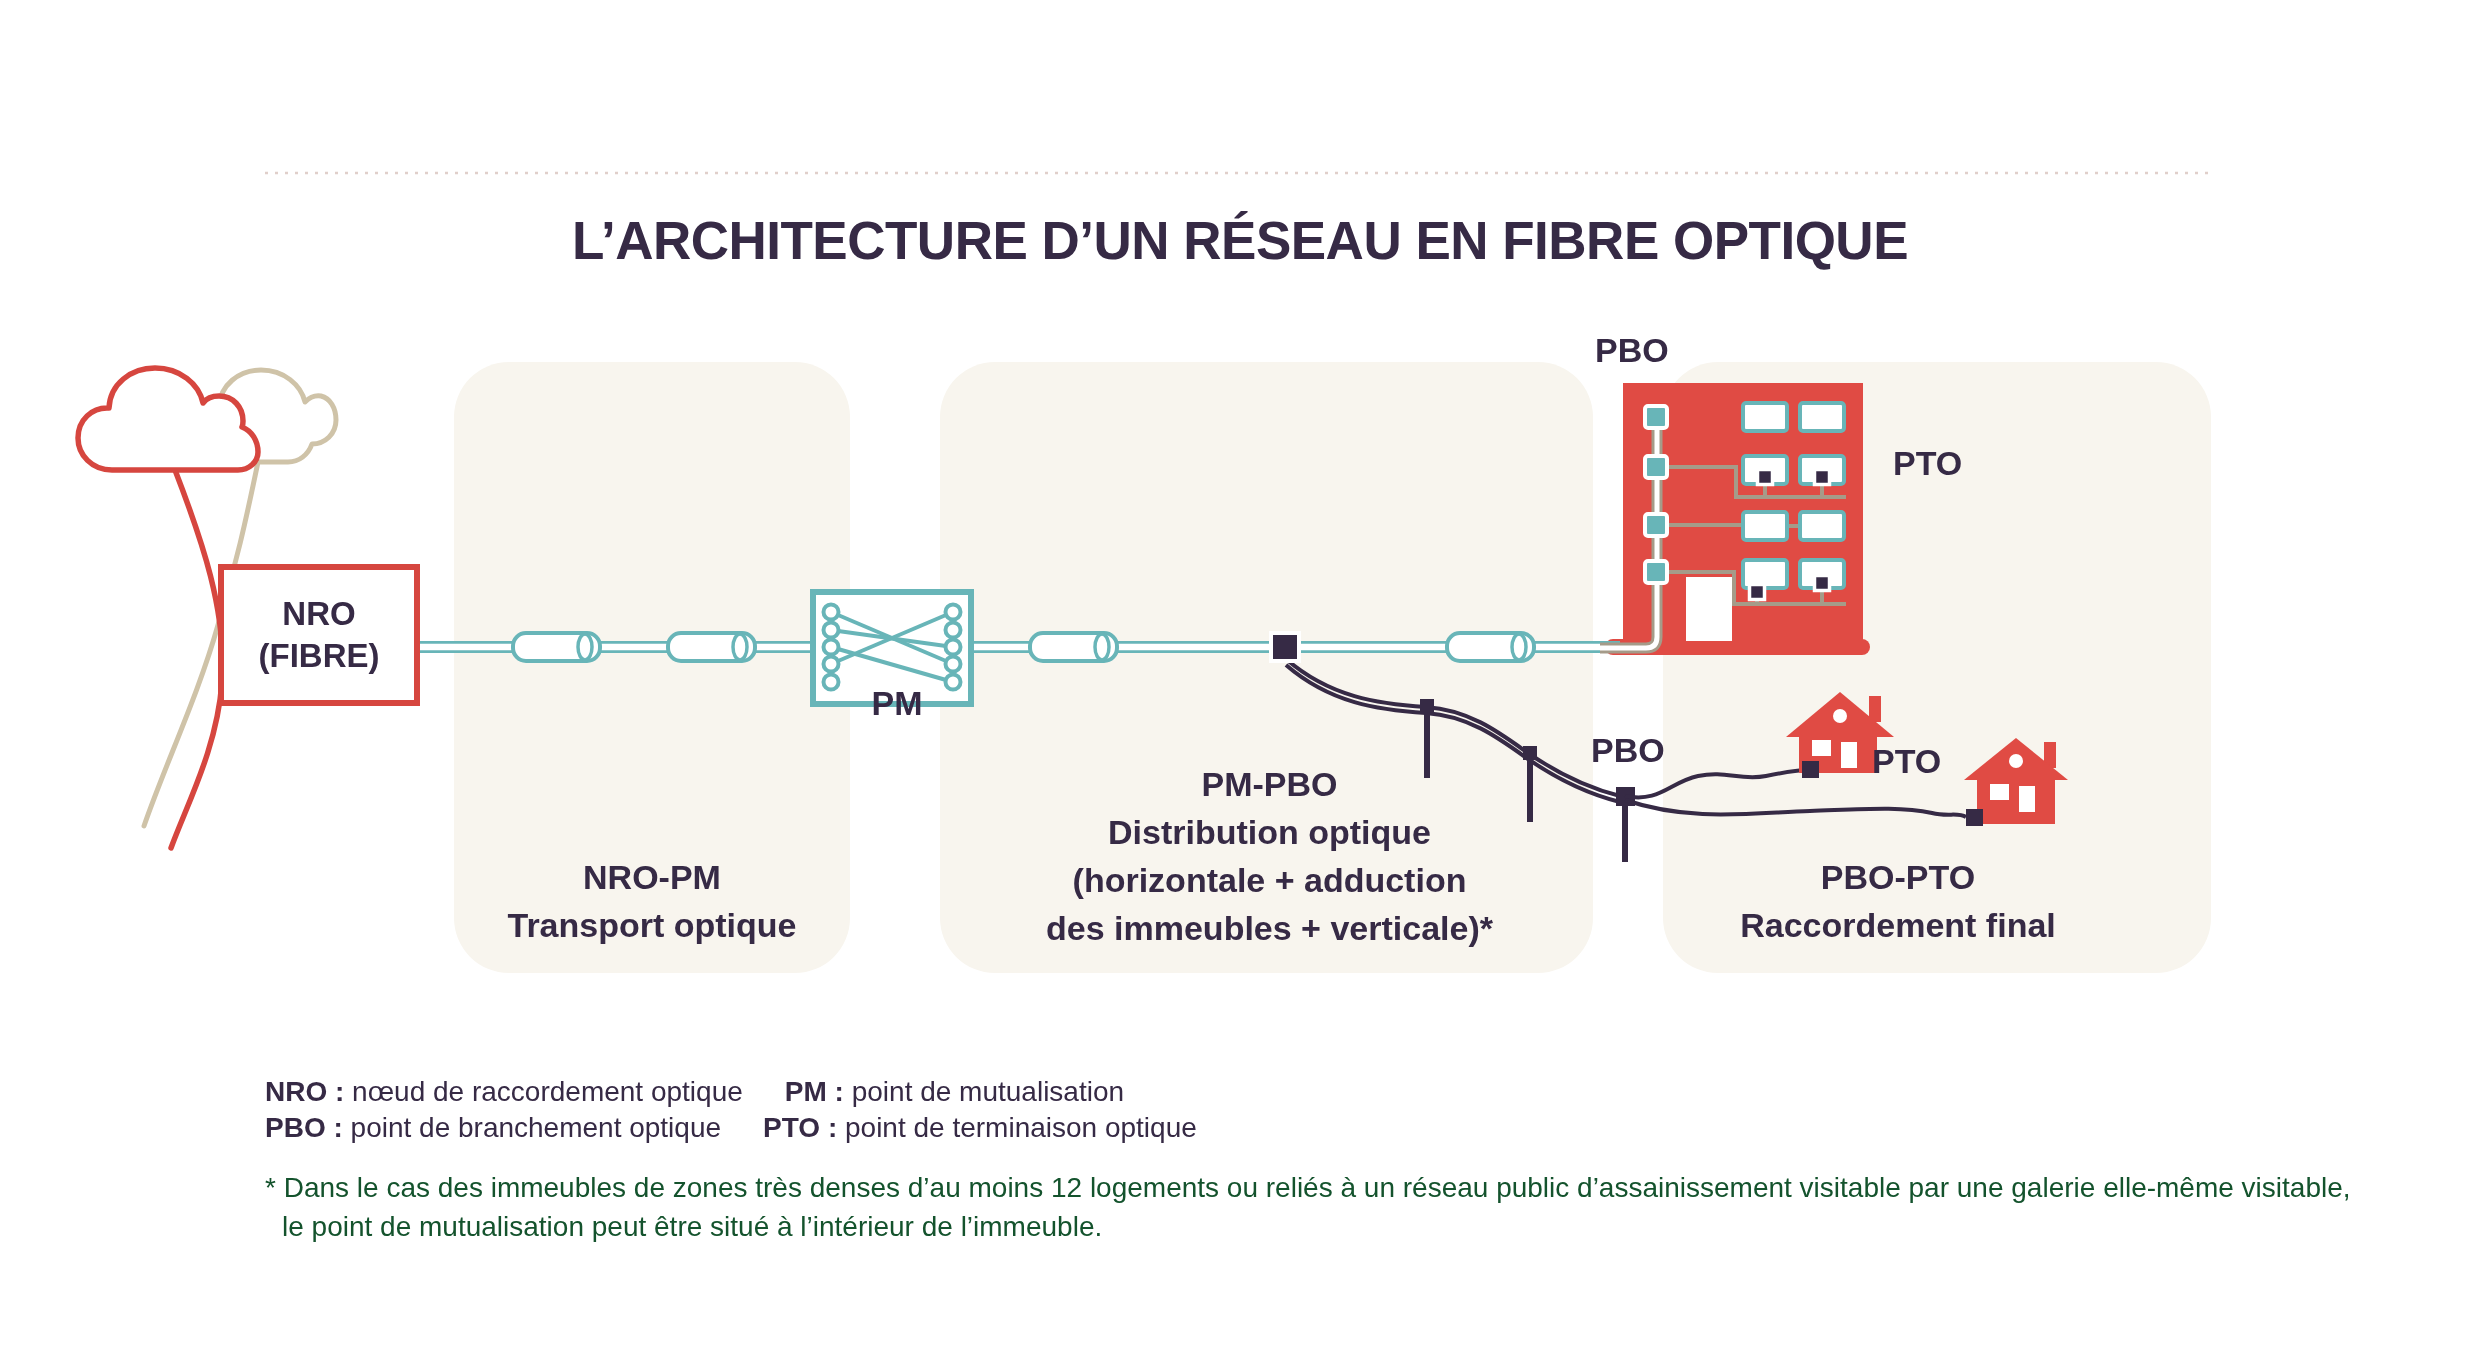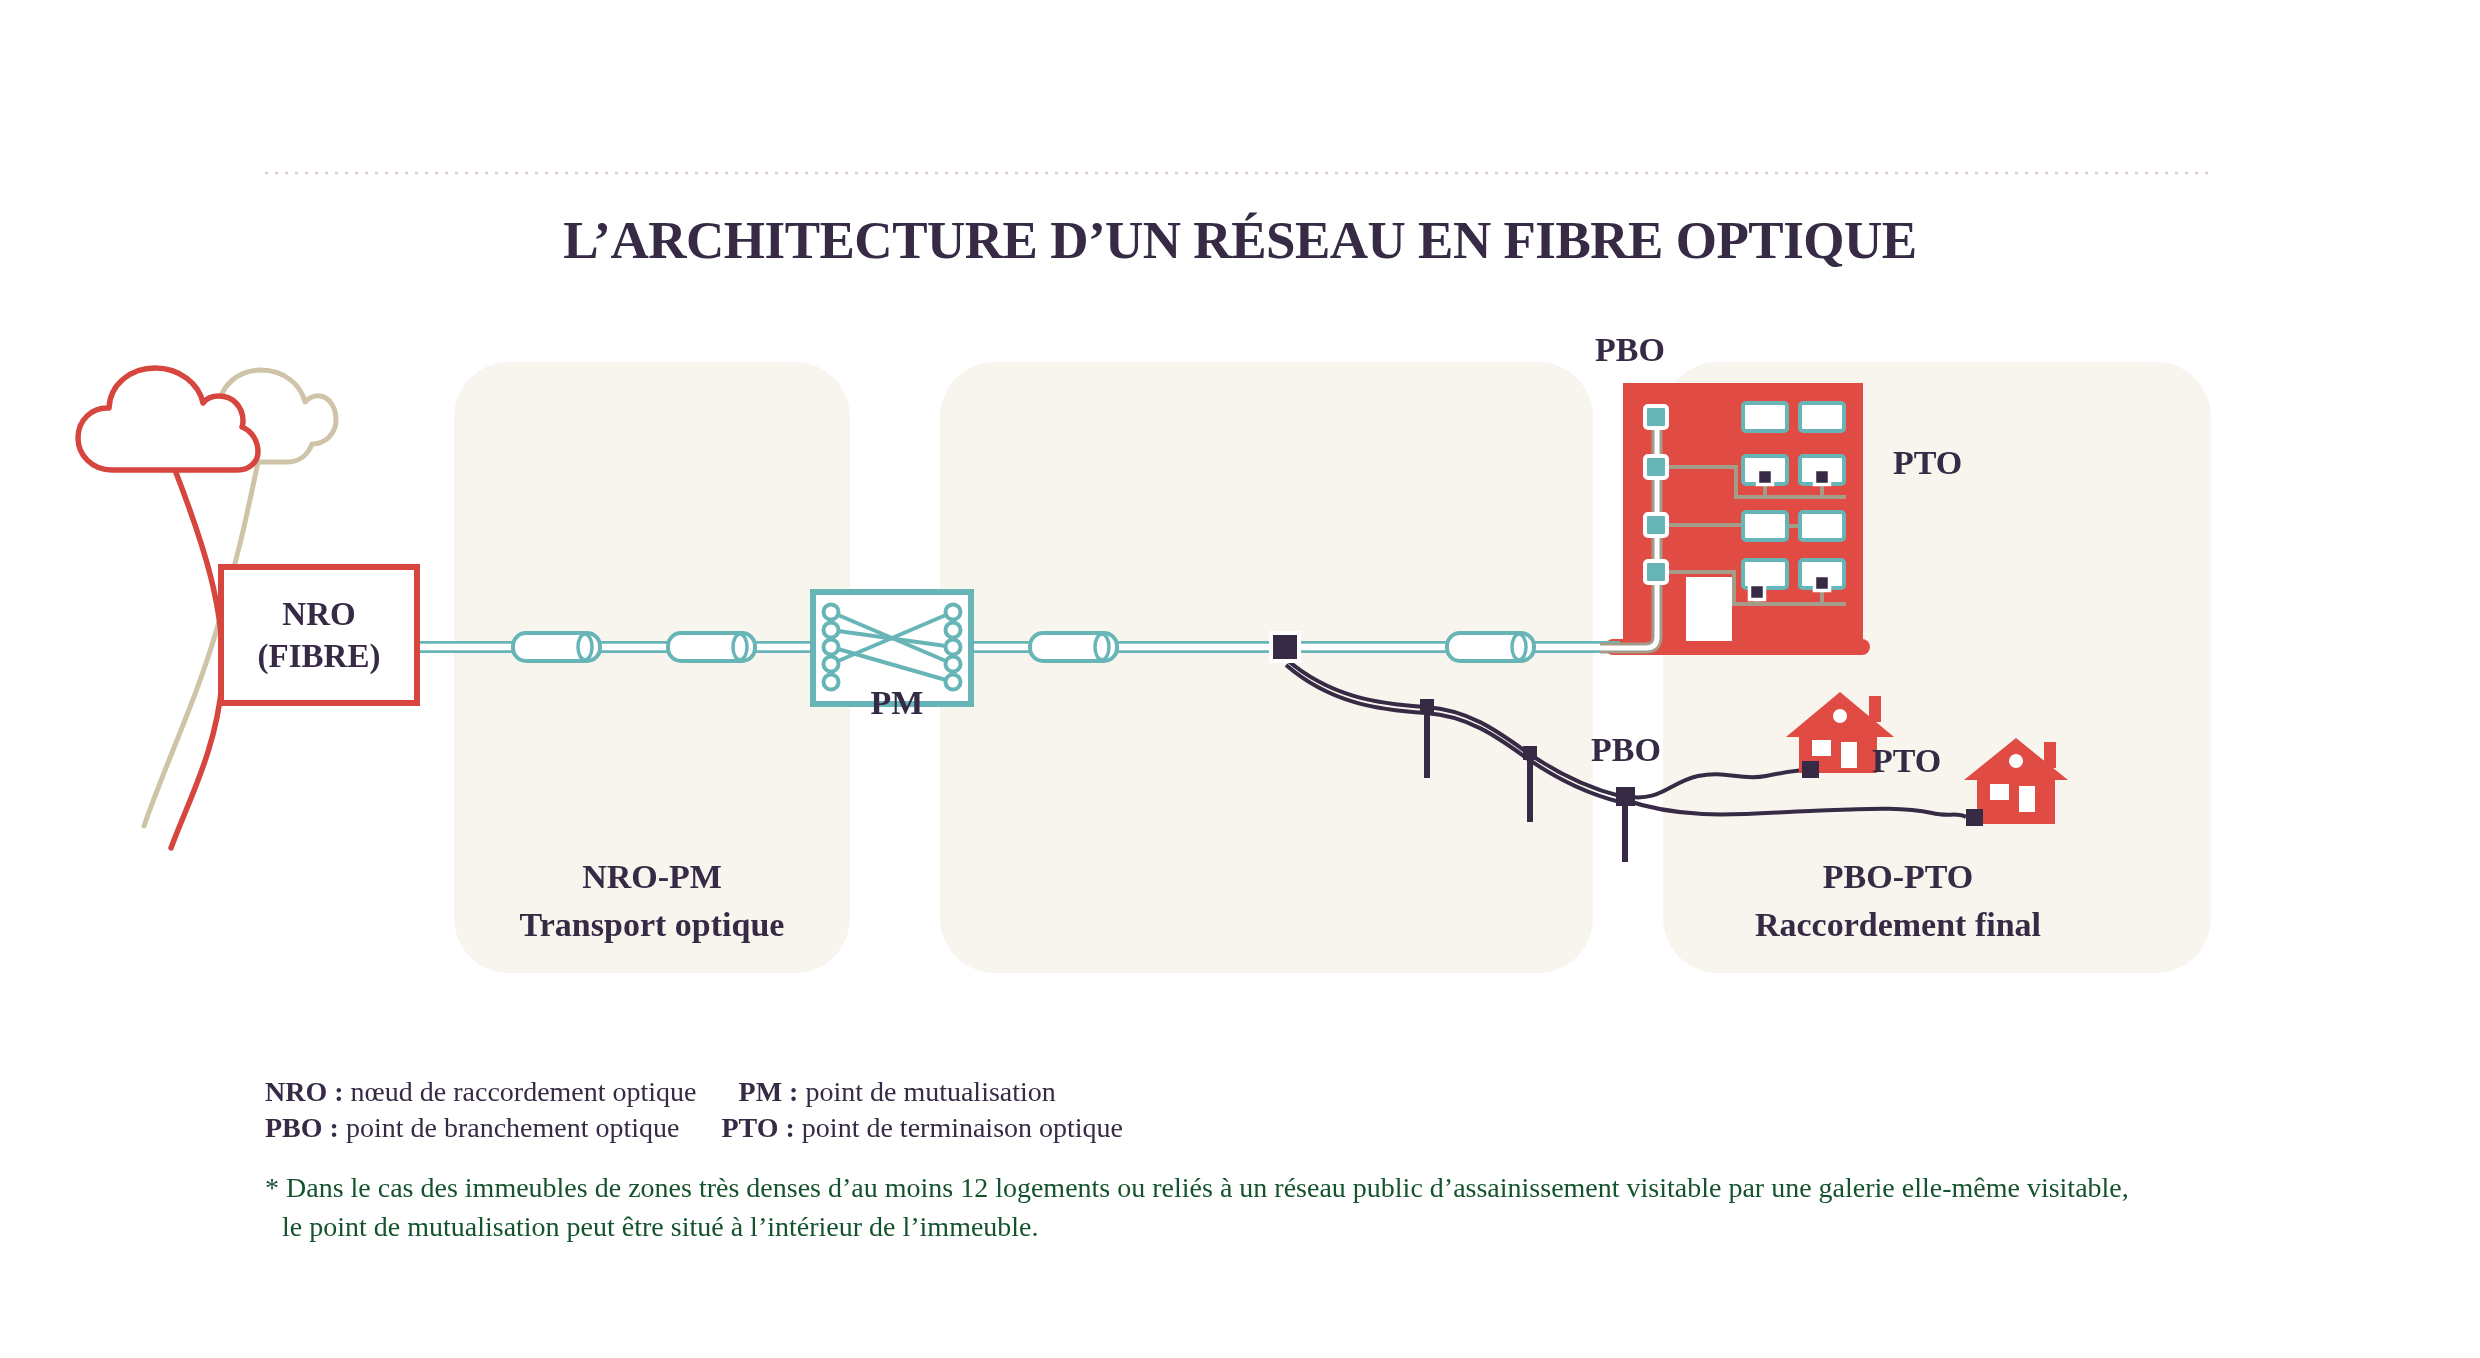--- a/index.html
+++ b/index.html
@@ -1,17 +1,17 @@
 <!DOCTYPE html>
 <html><head>
 <meta charset="utf-8">
 <style>
   html,body{margin:0;padding:0;background:#ffffff;}
   .canvas{position:relative;width:2480px;height:1358px;background:#ffffff;overflow:hidden;
-          font-family:Liberation Serif, serif;color:#362a45;}
+          font-family:Liberation Sans, sans-serif;color:#362a45;}
   .art{position:absolute;left:0;top:0;width:2480px;height:1358px;}
   .title{position:absolute;left:0;top:210px;width:2480px;margin:0;text-align:center;
          font-size:53px;font-weight:bold;letter-spacing:-0.5px;color:#362a45;}
   .nro-label{position:absolute;left:221px;top:567px;width:196px;height:136px;
              display:flex;flex-direction:column;align-items:center;justify-content:center;
              font-size:33px;font-weight:bold;line-height:42px;}
   .lbl{position:absolute;font-size:34px;font-weight:bold;color:#362a45;white-space:nowrap;}
   .lbl-pm{left:845px;top:684px;width:104px;text-align:center;}
   .lbl-pbo-building{left:1595px;top:331px;}
   .lbl-pto-building{left:1893px;top:444px;}
@@ -191,20 +191,26 @@
   <div class="lbl lbl-pbo-building">PBO</div>
   <div class="lbl lbl-pto-building">PTO</div>
   <div class="lbl lbl-pbo-pole">PBO</div>
   <div class="lbl lbl-pto-house">PTO</div>
 
   <div class="section sec1">
     <div>NRO-PM</div>
     <div>Transport optique</div>
   </div>
 
+  <div class="section sec2">
+    <div>PM-PBO</div>
+    <div>Distribution optique</div>
+    <div>(horizontale + adduction</div>
+    <div>des immeubles + verticale)*</div>
+  </div>
 
   <div class="section sec3">
     <div>PBO-PTO</div>
     <div>Raccordement final</div>
   </div>
 
   <div class="legend legend-1">
     <span class="item"><b>NRO :</b>&nbsp;<span>nœud de raccordement optique</span></span>
     <span class="item"><b>PM :</b>&nbsp;<span>point de mutualisation</span></span>
   </div>

